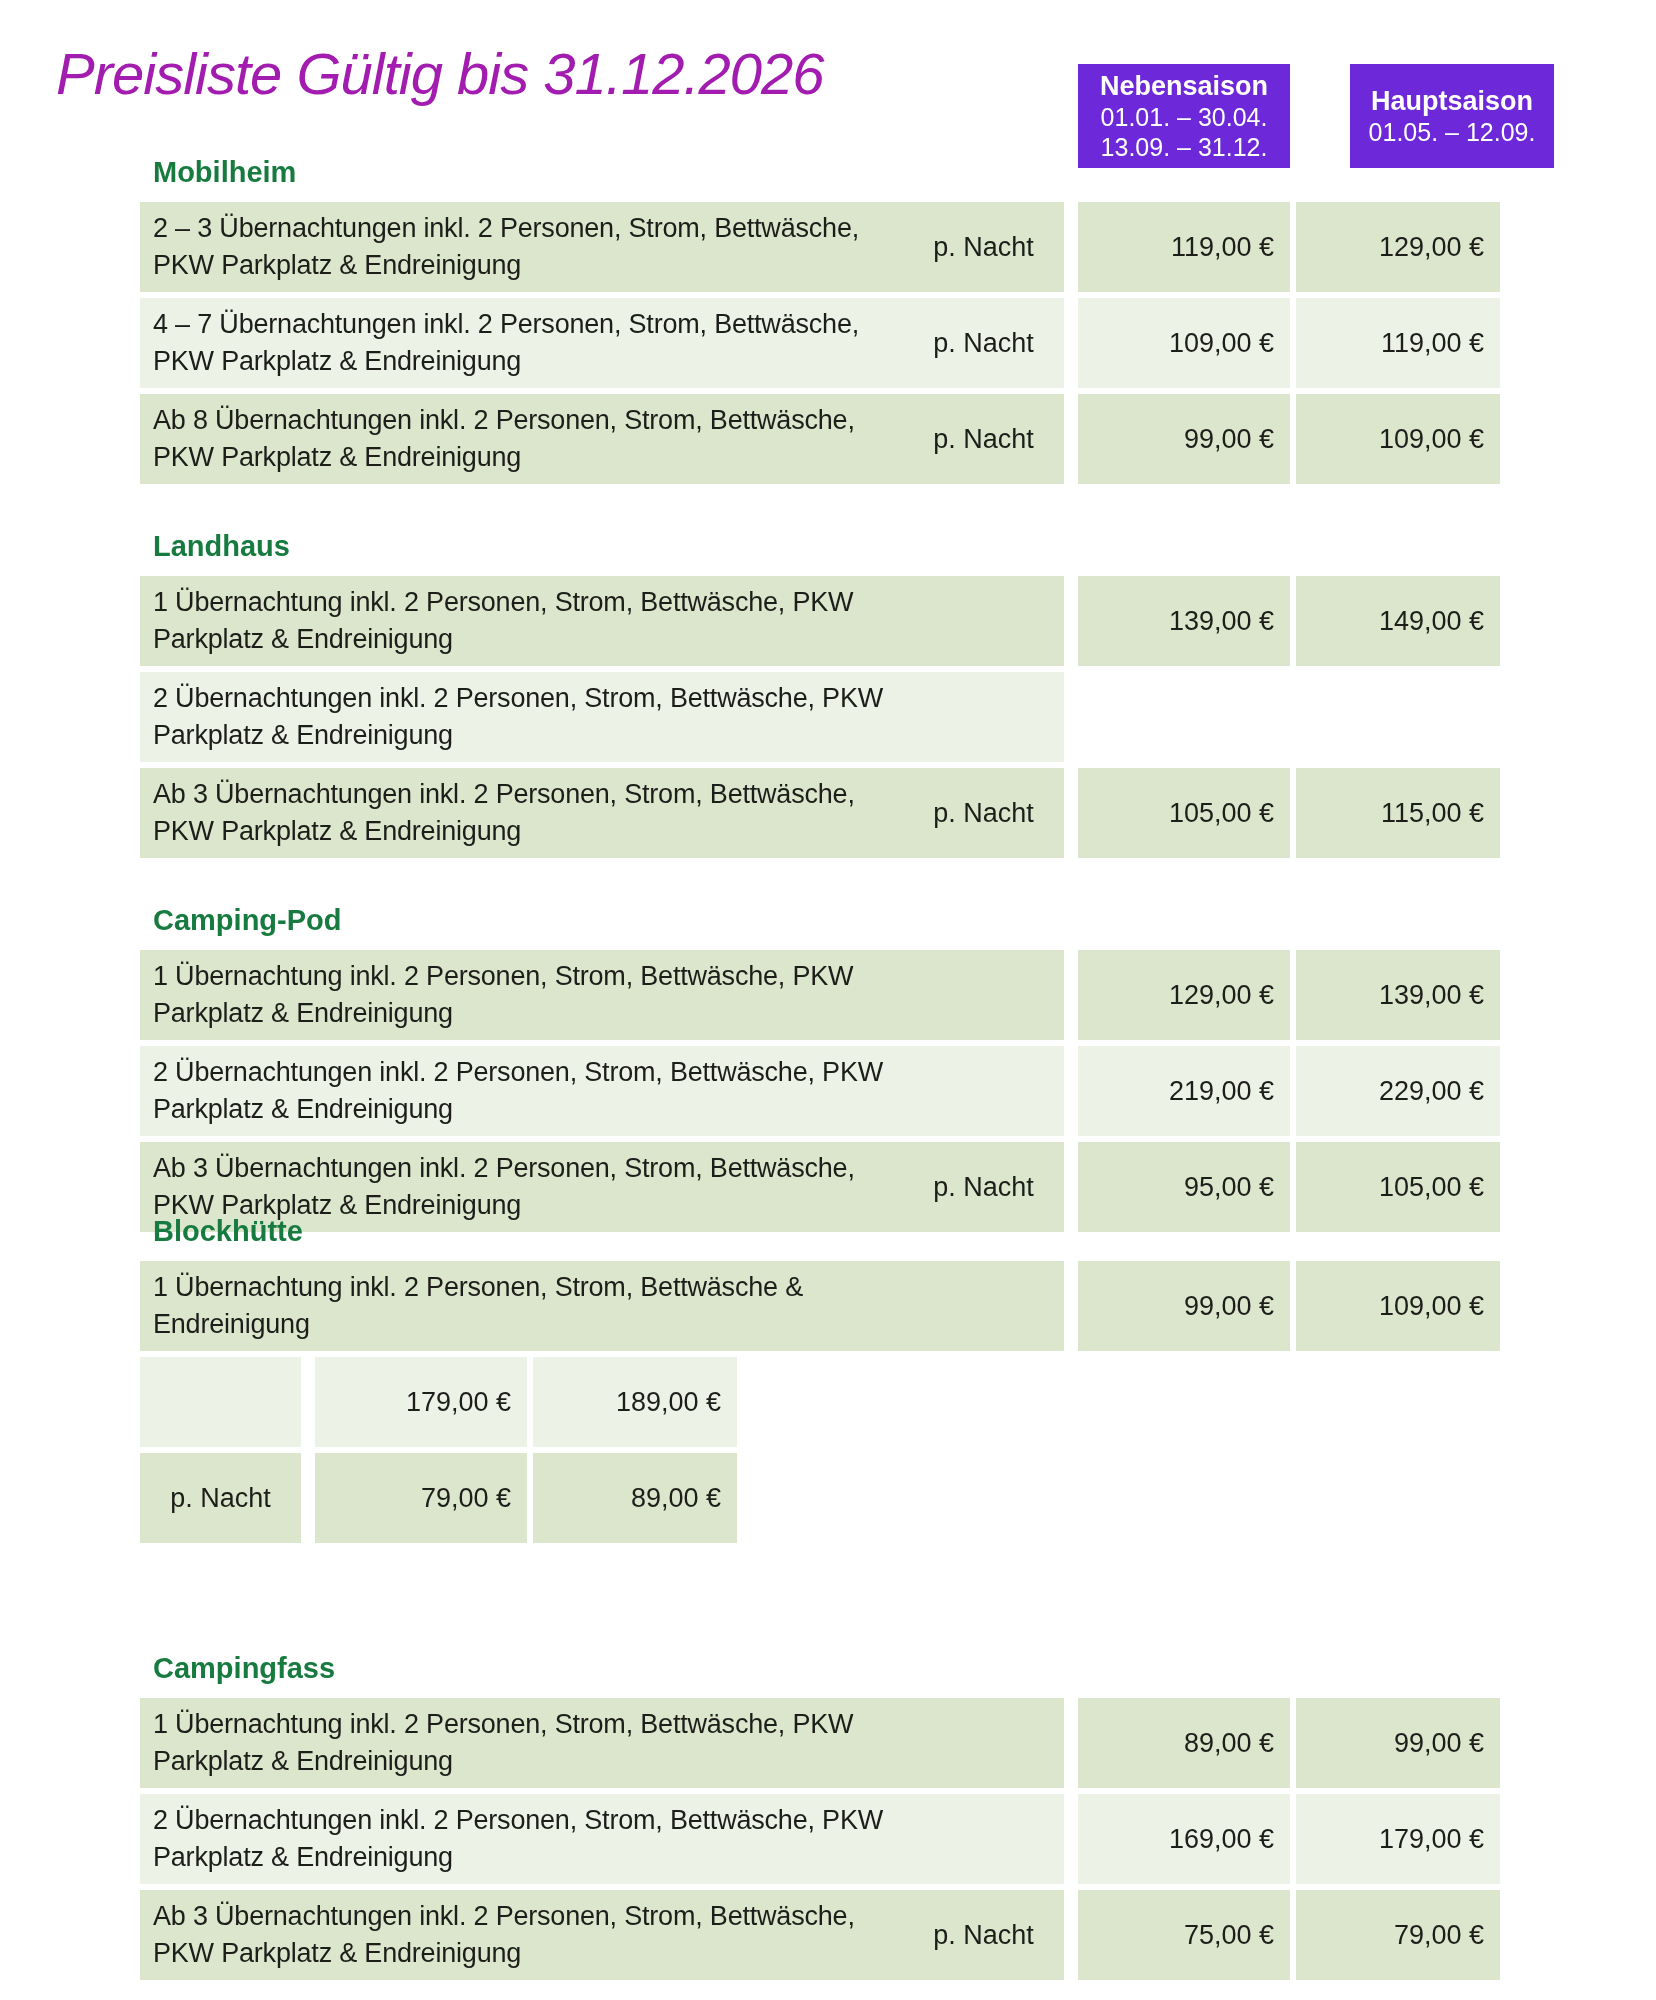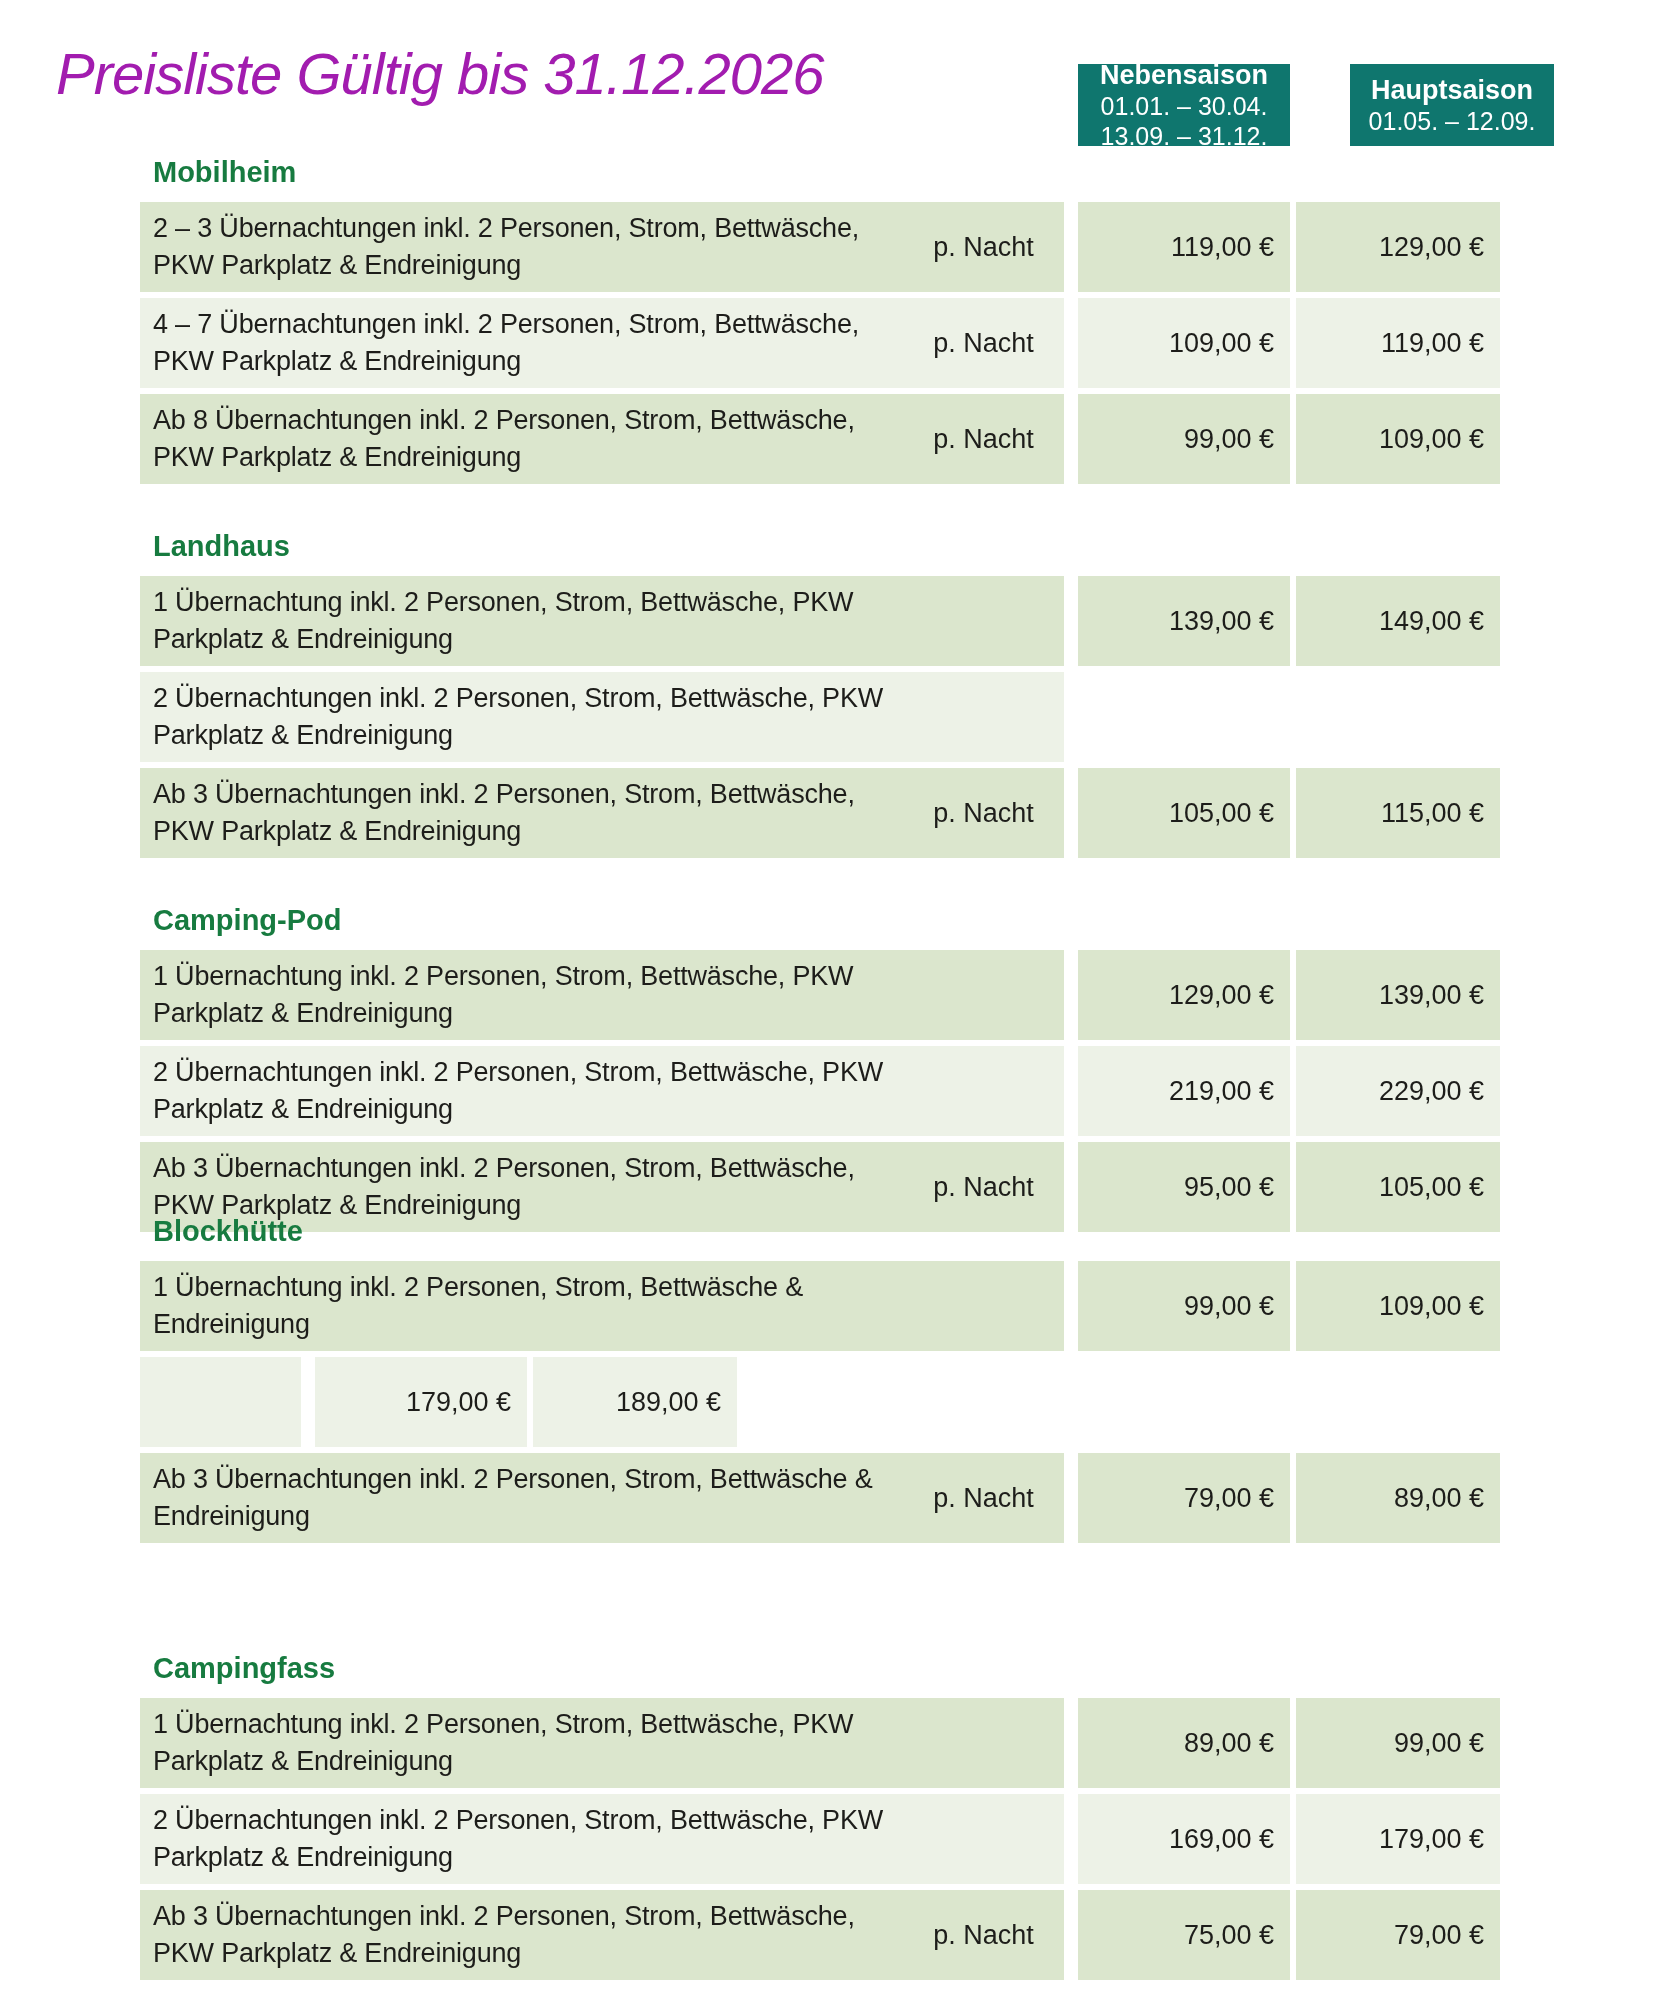--- a/index.html
+++ b/index.html
@@ -13,22 +13,22 @@
   }
   .page-title{
     position:absolute;left:56px;top:44px;
     font-size:58px;line-height:60px;
     font-style:italic;
     letter-spacing:-1px;
     color:#a21caf;
     white-space:nowrap;
   }
   .season-box{
-    position:absolute;top:64px;height:82px;
-    background:#0f766e;color:#ffffff;
+    position:absolute;top:64px;height:104px;
+    background:#6d28d9;color:#ffffff;
     display:flex;flex-direction:column;justify-content:center;align-items:center;
     text-align:right;
     box-sizing:border-box;
   }
   .season-box.low{left:1078px;width:212px;}
   .season-box.high{left:1350px;width:204px;}
   .season-name{font-size:27px;font-weight:bold;line-height:31px;}
   .season-period{font-size:25px;line-height:30px;}
   .section{
     position:absolute;left:140px;width:1360px;height:330px;
@@ -181,21 +181,20 @@
     <div class="cell c-high">109,00 €</div>
   </div>
 
   <div class="row">
     <div class="cell c-unit"></div>
     <div class="cell c-low">179,00 €</div>
     <div class="cell c-high">189,00 €</div>
   </div>
 
   <div class="row">
-    <div class="cell c-desc">Ab 3 Übernachtungen inkl. 2 Personen, Strom, Bettwäsche &amp; Endreinigung</div>
     <div class="cell c-unit">p. Nacht</div>
     <div class="cell c-low">79,00 €</div>
     <div class="cell c-high">89,00 €</div>
   </div>
 </div>
   </div>
 
   <div class="section">
     <div class="section-title">Campingfass</div>
     <div class="rows">

